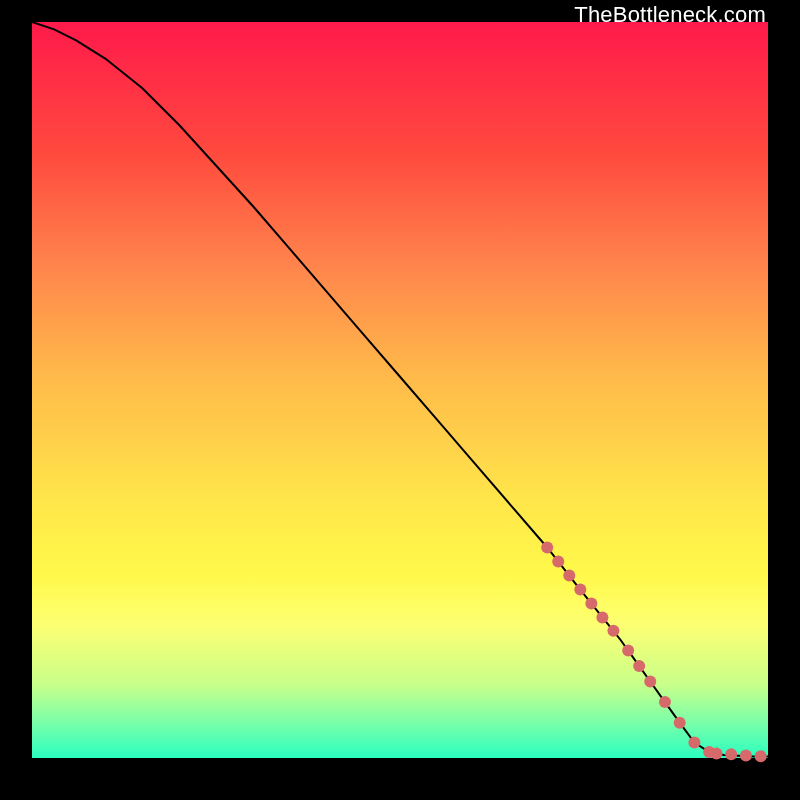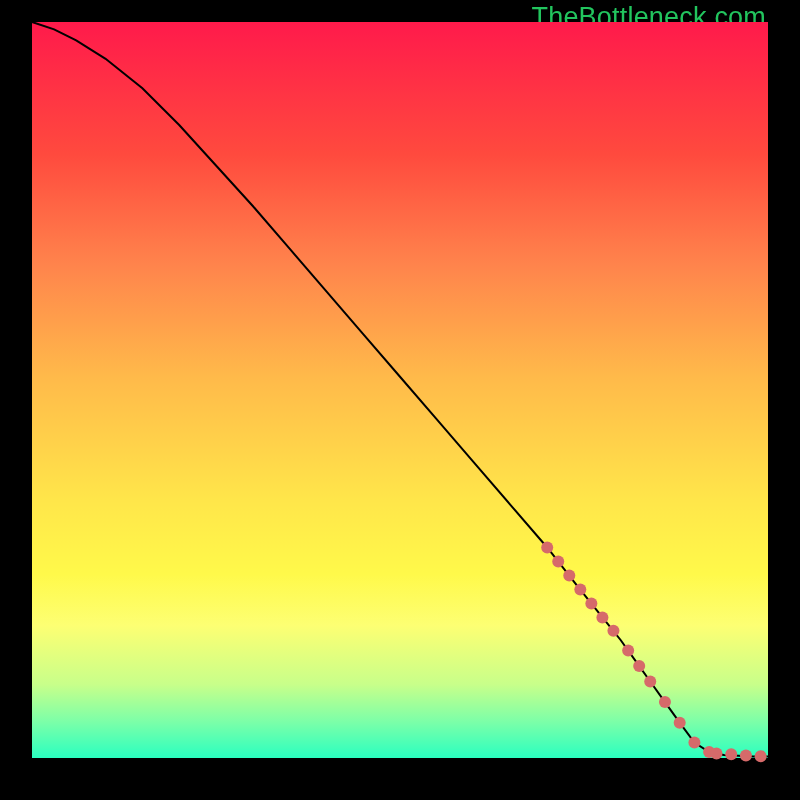--- a/index.html
+++ b/index.html
@@ -34,22 +34,22 @@
       #fdff73 82%,
       #c8ff8a 90%,
       #7dffa8 95%,
       #2affc0 100%
     );
   }
   .watermark {
     position: absolute;
     top: 2px;
     right: 34px;
-    color: #22c55e;
-    font-size: 27px;
+    color: #ffffff;
+    font-size: 22px;
     letter-spacing: 0.2px;
     white-space: nowrap;
   }
   svg.overlay {
     position: absolute;
     left: 32px;
     top: 22px;
     width: 736px;
     height: 736px;
     overflow: visible;

